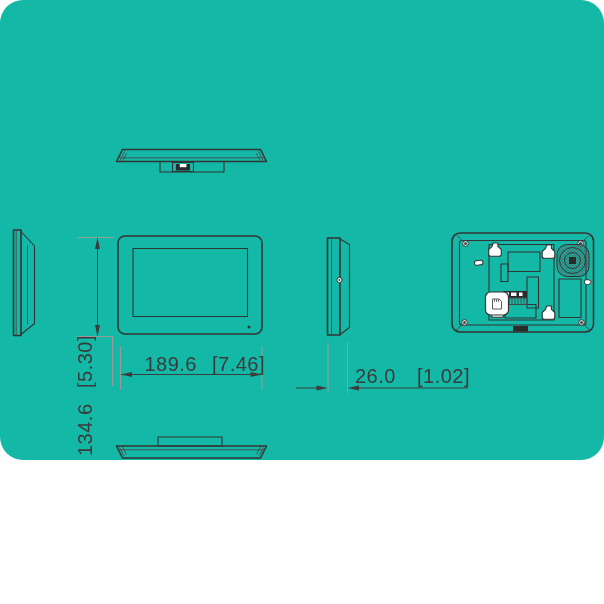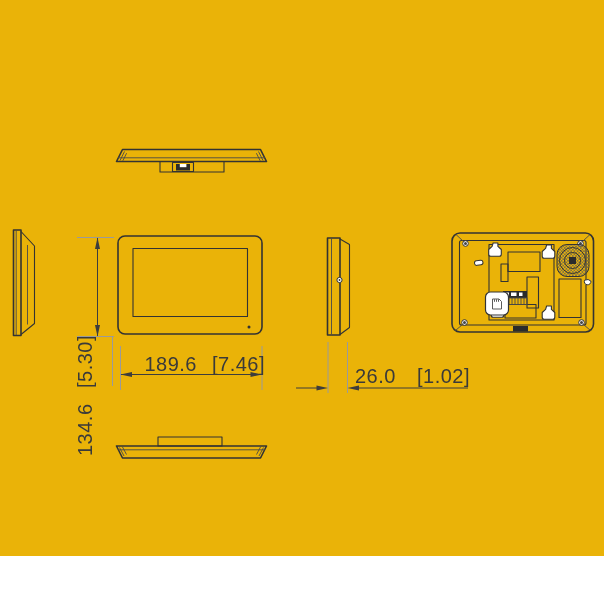--- a/index.html
+++ b/index.html
@@ -1,16 +1,16 @@
 <!DOCTYPE html>
 <html><head>
 <meta charset="utf-8">
 <style>
   html,body{margin:0;padding:0;background:#ffffff;}
-  .canvas{position:relative;width:604px;height:556px;background:#eab308;overflow:hidden;}
+  .canvas{position:relative;width:604px;height:460px;background:#14b8a6;overflow:hidden;border-radius:23px;}
   svg{position:absolute;left:0;top:0;}
   .outline{fill:none;stroke:#333333;stroke-width:1.6;stroke-linejoin:round;}
   .line{fill:none;stroke:#333333;stroke-width:1.1;stroke-linejoin:round;}
   .thin{fill:none;stroke:#4a4a4a;stroke-width:0.9;}
   .dark{fill:#2b2b2b;stroke:none;}
   .ext{stroke:#9a9a9a;stroke-width:1;fill:none;}
   .dimline{stroke:#3d3d3d;stroke-width:1;fill:none;}
   .arrow{fill:#3d3d3d;stroke:none;}
   .dim{font-family:"Liberation Sans",sans-serif;font-size:20px;fill:#3a3a3a;letter-spacing:0.5px;}
 </style>

